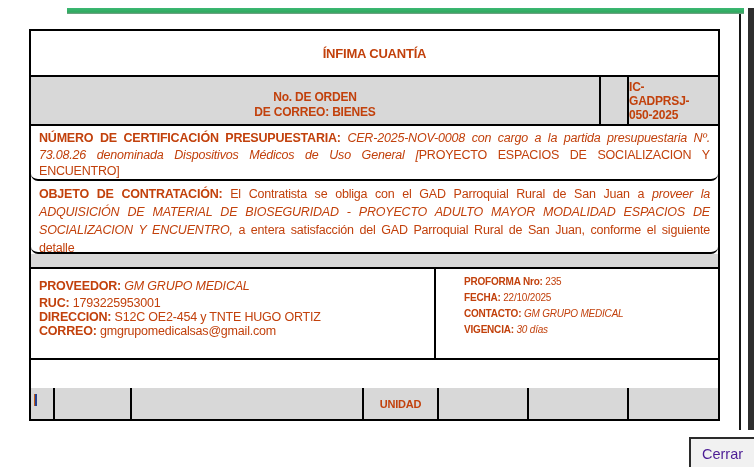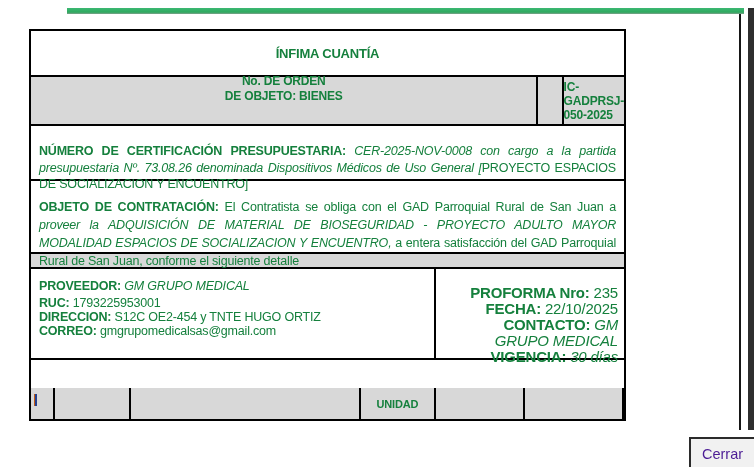--- a/index.html
+++ b/index.html
@@ -12,51 +12,51 @@
     background:linear-gradient(180deg,#3cb873 0%,#2fa95f 70%,#7fa08c 100%); }
 
   
   .scrollbar { position:absolute; right:0; top:8px; width:6px; height:422px; background:#2e2e2e; }
 
   
   .viewer { position:absolute; left:0; top:14px; width:741px; height:416px;
     background:#fff; border-right:2px solid #161616; overflow:hidden; }
 
   
-  .doc { position:absolute; left:29px; top:15px; width:597px; border:2px solid #000;
-    background:#fff; color:#15803d; letter-spacing:-0.2px; }
+  .doc { position:absolute; left:29px; top:15px; width:691px; border:2px solid #000;
+    background:#fff; color:#c2410c; letter-spacing:-0.2px; }
   .row { border-bottom:2px solid #000; background:#fff; }
   .row:last-child { border-bottom:none; }
   .gray { background:#d8d8d8; }
 
   .r-title { height:46px; display:flex; align-items:center; justify-content:center; }
   .r-title .t { font-weight:bold; font-size:13px; }
 
   .r-order { height:49px; display:flex; }
   .r-order .c1 { width:570px; border-right:2px solid #000; display:flex; flex-direction:column;
-    justify-content:flex-end; align-items:center; padding-bottom:20px; font-weight:bold; font-size:12px; line-height:15px; text-align:center; }
+    justify-content:flex-end; align-items:center; padding-bottom:4px; font-weight:bold; font-size:12px; line-height:15px; text-align:center; }
   .r-order .c2 { width:28px; border-right:2px solid #000; }
   .r-order .c3 { flex:1; display:flex; flex-direction:column; justify-content:center; align-items:flex-start;
     font-weight:bold; font-size:12px; line-height:14px; text-align:center; }
 
   .r-line { display:flex; align-items:center; padding-left:8px; font-size:12.5px; }
   .r-fecha { height:25px; }
   .r-area { height:28px; }
   b.lbl { font-weight:bold; }
 
-  .r-para { padding:17px 8px 0 8px; font-size:12.5px; text-align:justify; }
+  .r-para { padding:4px 8px 0 8px; font-size:12.5px; text-align:justify;border-radius:7px; }
   .r-cert { height:55px; line-height:16.5px; }
   .r-objeto { height:73px; line-height:18px; }
 
   .r-grayblank { height:15px; }
 
   .r-prov { height:91px; display:flex;gap:20px; }
   .r-prov .left { width:405px; border-right:2px solid #000; padding:10px 6px 0 8px; font-size:12.5px; line-height:14px; }
   .r-prov .left .ln1 { margin-bottom:3px; }
-  .r-prov .right { flex:1; padding:16px 6px 0 8px; font-size:15px; line-height:16px;text-align:right; }
+  .r-prov .right { flex:1; padding:5px 6px 0 8px; font-size:10px; line-height:16px; }
 
   .r-items { height:31px; display:flex; background:#d8d8d8;margin-top:28px; }
   .r-items .ic { border-right:2px solid #000; height:31px; }
   .ic.w1 { width:24px; position:relative; }
   .ic.w2 { width:77px; }
   .ic.w3 { width:232px; }
   .ic.w4 { width:75px; display:flex; justify-content:center; }
   .ic.w5 { width:90px; }
   .ic.w6 { width:100px; }
   .ic.w7 { flex:1; border-right:none; }
@@ -80,21 +80,21 @@
   <div class="viewer">
     <div class="doc">
 
       <div class="row r-title">
         <span class="t">ÍNFIMA CUANTÍA</span>
       </div>
 
       <div class="row r-order gray">
         <div class="c1">
           <span>No. DE ORDEN</span>
-          <span>DE OBJETO: BIENES</span>
+          <span>DE CORREO: BIENES</span>
         </div>
         <div class="c2"></div>
         <div class="c3">
           <span>IC-</span>
           <span>GADPRSJ-</span>
           <span>050-2025</span>
         </div>
       </div>
 
 

